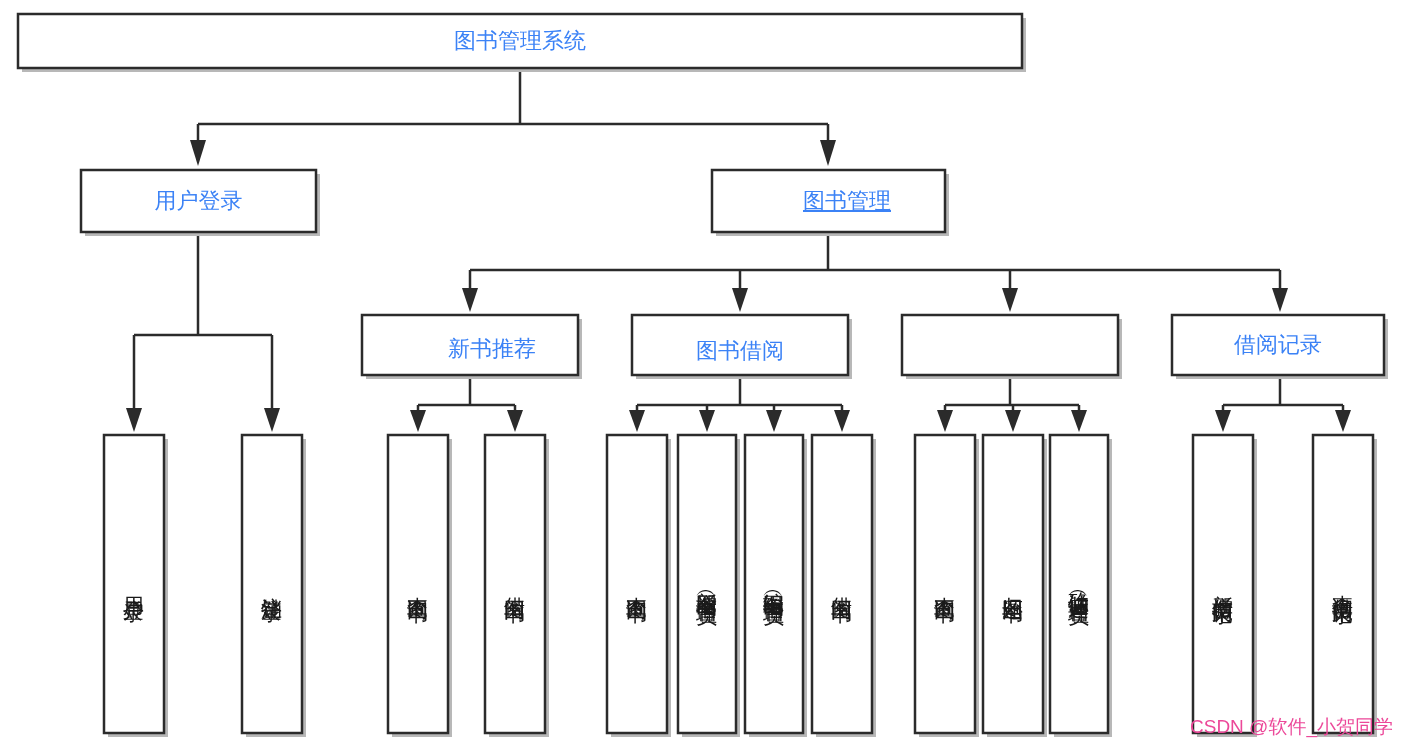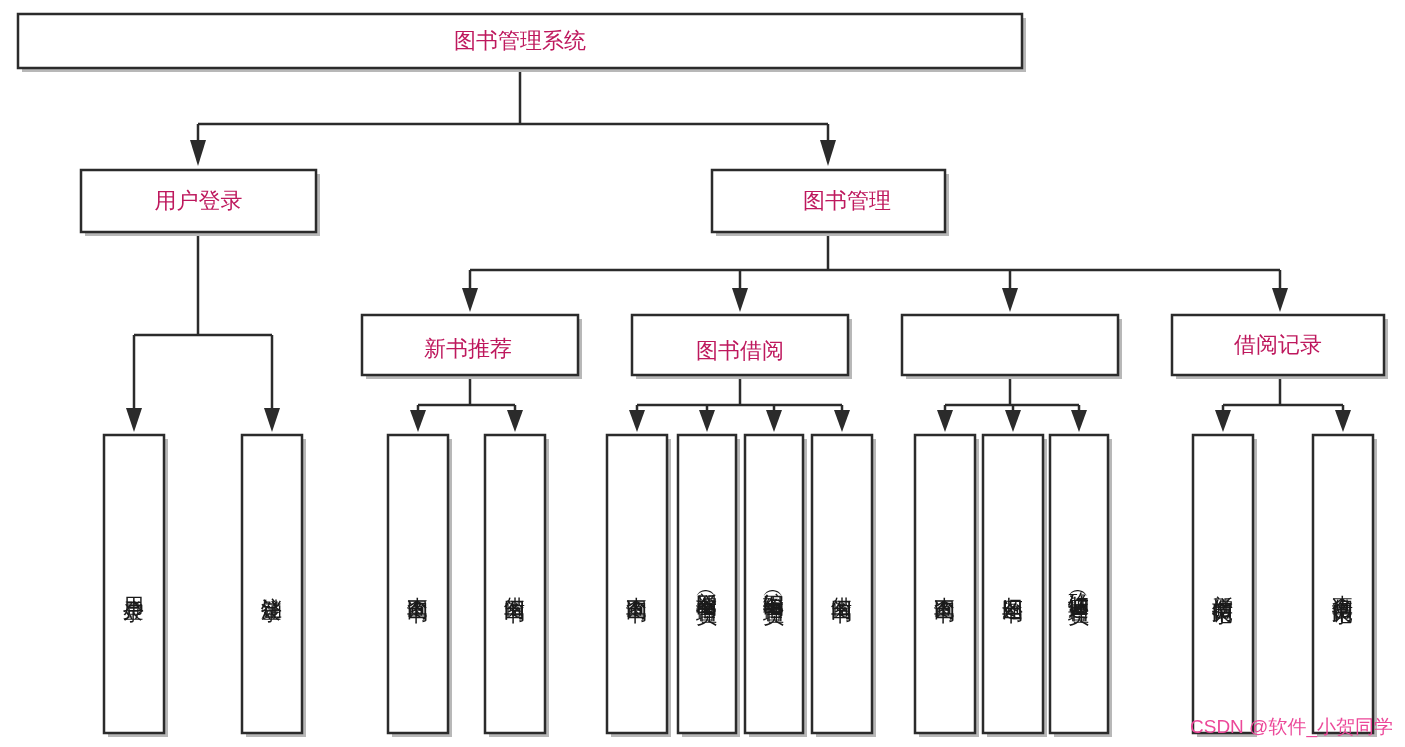--- a/index.html
+++ b/index.html
@@ -55,21 +55,21 @@
     white-space: nowrap;
     display: flex;
     align-items: center;
     justify-content: center;
     pointer-events: none;
   }
   .hlabel-wrap {
     position: absolute;
     font-family: "Liberation Sans", "DejaVu Sans", sans-serif;
     font-size: 22px;
-    color: #be185d;
+    color: #3b82f6;
     display: flex;
     align-items: center;
     justify-content: center;
     white-space: nowrap;
     pointer-events: none;
   }
   .watermark {
     position: absolute;
     left: 1190px;
     top: 714px;
@@ -226,23 +226,23 @@
 
       <rect class="node-shadow" x="1317" y="439" width="60" height="298"></rect>
       <rect class="node-box" x="1313" y="435" width="60" height="298"></rect>
     </g>
   </svg>
 
   <div class="hlabel-wrap" style="left:18px; top:14px; width:1004px; height:54px;">图书管理系统</div>
 
   <div class="hlabel-wrap" style="left:81px; top:170px; width:235px; height:62px;">用户登录</div>
 
-  <div class="hlabel-wrap" style="left:712px; top:170px; width:270px; height:62px;">图书管理</div>
-
-  <div class="hlabel-wrap" style="left:360px; top:315px; width:216px; height:68px;">新书推荐</div>
+  <div class="hlabel-wrap" style="left:712px; top:170px; width:270px; height:62px;text-decoration:underline;">图书管理</div>
+
+  <div class="hlabel-wrap" style="left:384px; top:315px; width:216px; height:68px;">新书推荐</div>
 
   <div class="hlabel-wrap" style="left:632px; top:321px; width:216px; height:60px;">图书借阅</div>
 
 
   <div class="hlabel-wrap" style="left:1172px; top:315px; width:212px; height:60px;">借阅记录</div>
 
   <div class="vlabel-wrap" style="left:104px; top:435px; width:60px; height:298px;">用户登录</div>
 
   <div class="vlabel-wrap" style="left:242px; top:435px; width:60px; height:298px;">注销登录</div>
 

